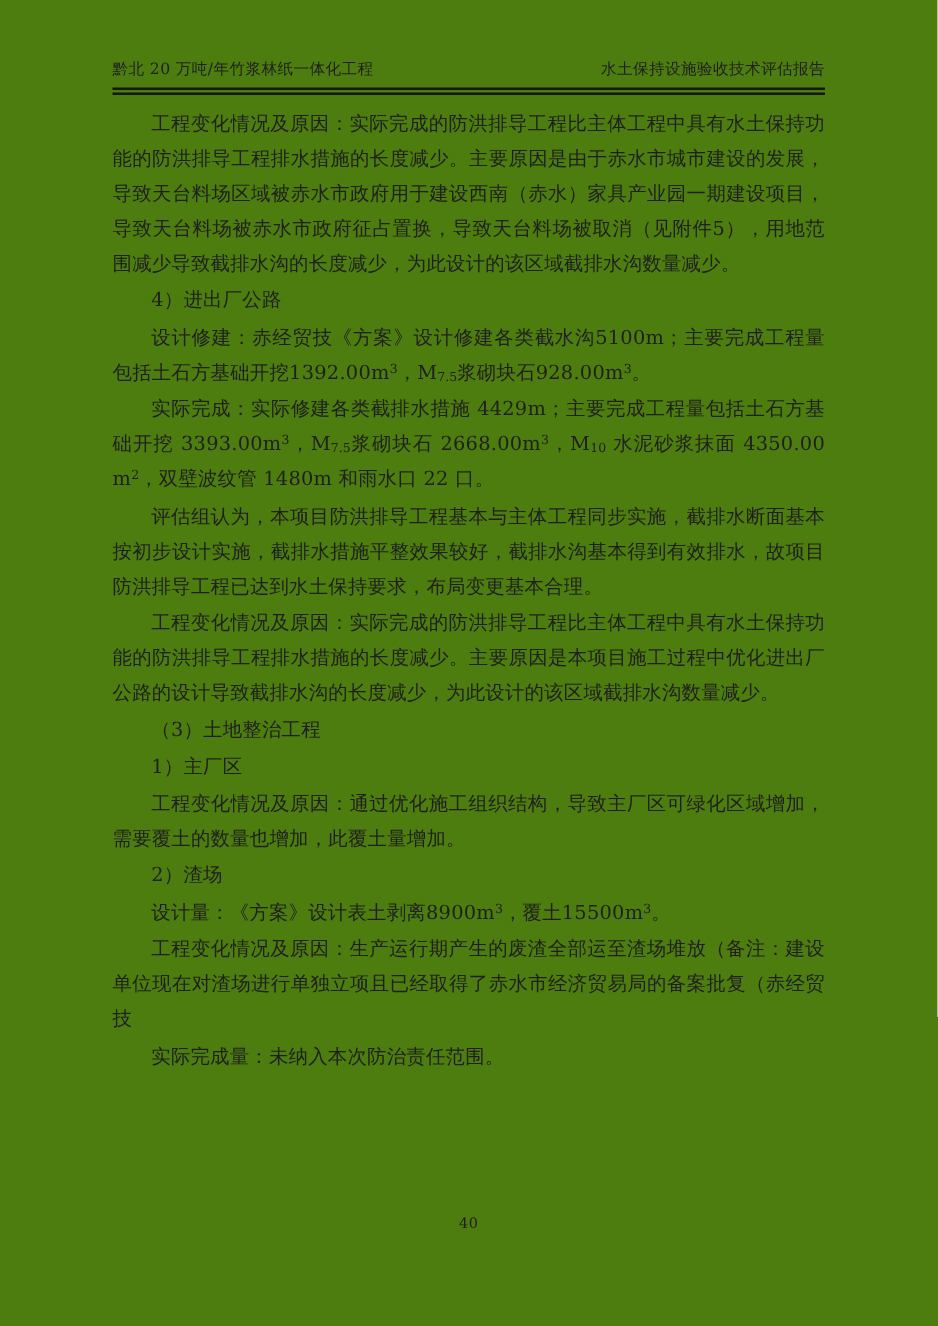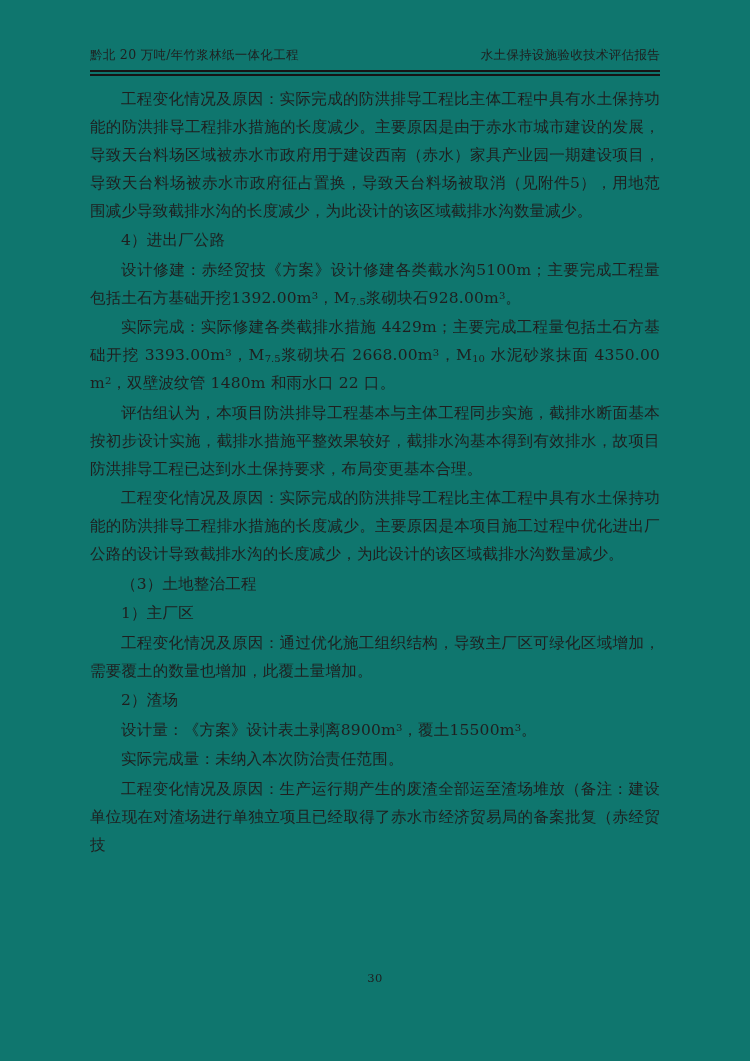--- a/index.html
+++ b/index.html
@@ -4,21 +4,21 @@
 <style>
   html, body {
     margin: 0;
     padding: 0;
     background: #ffffff;
   }
   .page {
     position: relative;
     width: 750px;
     height: 1061px;
-    background: #0f766e;
+    background: #4d7c0f;
     color: #1f1f1f;
     font-family: "DejaVu Serif", "Liberation Serif", serif;
     overflow: hidden;
   }
   .header {
     position: absolute;
     left: 90px;
     right: 90px;
     top: 47px;
     display: flex;
@@ -89,21 +89,21 @@
       <p class="p para"><span>4）进出厂公路</span></p>
       <p class="p para"><span>设计修建：赤经贸技《方案》设计修建各类截水沟5100m；主要完成工程量包括土石方基础开挖1392.00m</span><sup>3</sup><span>，M</span><sub>7.5</sub><span>浆砌块石928.00m</span><sup>3</sup><span>。</span></p>
       <p class="p para"><span>实际完成：实际修建各类截排水措施 4429m；主要完成工程量包括土石方基础开挖 3393.00m</span><sup>3</sup><span>，M</span><sub>7.5</sub><span>浆砌块石 2668.00m</span><sup>3</sup><span>，M</span><sub>10</sub><span> 水泥砂浆抹面 4350.00m</span><sup>2</sup><span>，双壁波纹管 1480m 和雨水口 22 口。</span></p>
       <p class="p para"><span>评估组认为，本项目防洪排导工程基本与主体工程同步实施，截排水断面基本按初步设计实施，截排水措施平整效果较好，截排水沟基本得到有效排水，故项目防洪排导工程已达到水土保持要求，布局变更基本合理。</span></p>
       <p class="p para"><span>工程变化情况及原因：实际完成的防洪排导工程比主体工程中具有水土保持功能的防洪排导工程排水措施的长度减少。主要原因是本项目施工过程中优化进出厂公路的设计导致截排水沟的长度减少，为此设计的该区域截排水沟数量减少。</span></p>
       <p class="p head"><span>（3）土地整治工程</span></p>
       <p class="p para"><span>1）主厂区</span></p>
       <p class="p para"><span>工程变化情况及原因：通过优化施工组织结构，导致主厂区可绿化区域增加，需要覆土的数量也增加，此覆土量增加。</span></p>
       <p class="p para"><span>2）渣场</span></p>
       <p class="p para"><span>设计量：《方案》设计表土剥离8900m</span><sup>3</sup><span>，覆土15500m</span><sup>3</sup><span>。</span></p>
+      <p class="p para"><span>工程变化情况及原因：生产运行期产生的废渣全部运至渣场堆放（备注：建设单位现在对渣场进行单独立项且已经取得了赤水市经济贸易局的备案批复（赤经贸技</span></p>
       <p class="p para"><span>实际完成量：未纳入本次防治责任范围。</span></p>
-      <p class="p para"><span>工程变化情况及原因：生产运行期产生的废渣全部运至渣场堆放（备注：建设单位现在对渣场进行单独立项且已经取得了赤水市经济贸易局的备案批复（赤经贸技</span></p>
     </div>
 
   <div class="footer">
-    <span>30</span>
+    <span>40</span>
   </div>
 
 </div>
 
 </body></html>

